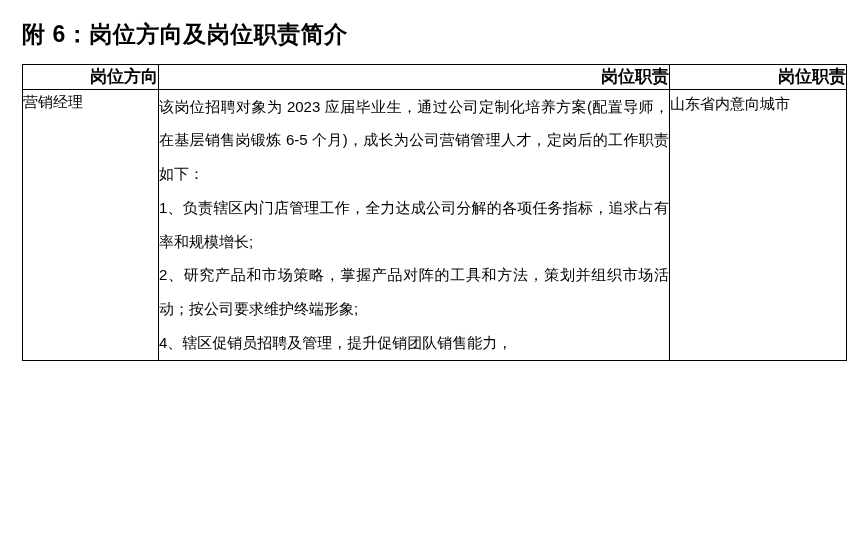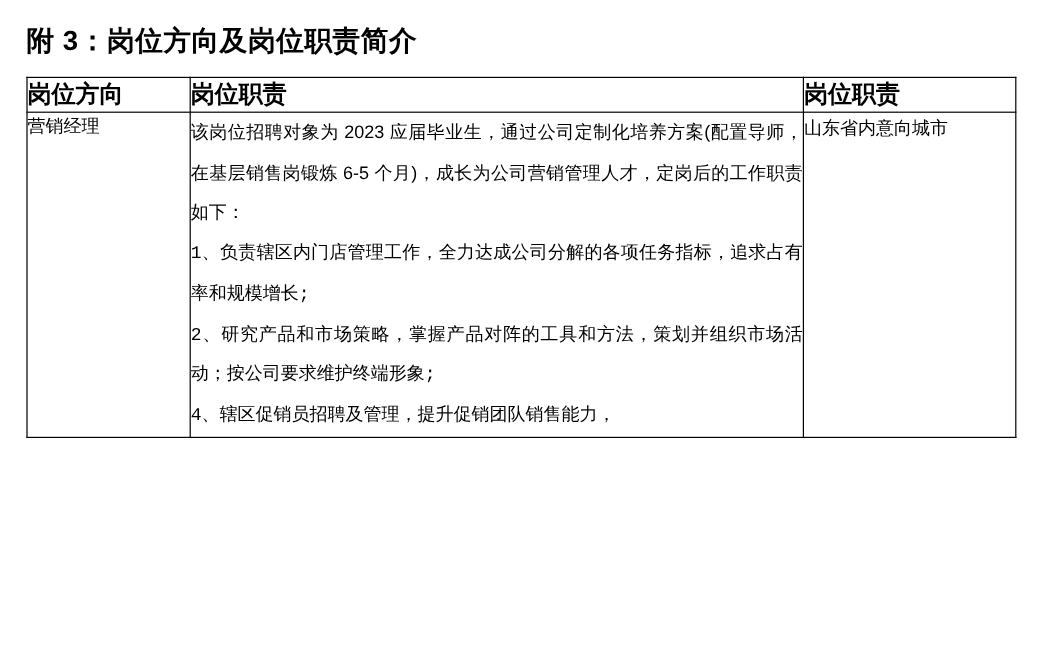--- a/index.html
+++ b/index.html
@@ -38,52 +38,51 @@
     border: 1px solid #000000;
     vertical-align: top;
     padding: 0;
   }
   .col-dir { width: 136px; }
   .col-duty { width: 511px; }
   .col-loc { width: 177px; }
 
   .head-cell {
     font-weight: bold;
-    font-size: 20px;
+    font-size: 17px;
     padding: 16px 12px 16px 12px;
-    text-align: left;
+    text-align: right;
     line-height: 1.4;
   }
   .cell {
     font-size: 15px;
     padding: 14px 12px 10px 12px;
     line-height: 2.25;
   }
   .cell.dir {
     line-height: 1.6;
   }
   .cell.loc {
     line-height: 1.85;
   }
   .duty-para {
     margin: 0 0 0 0;
     text-align: justify;
     text-justify: inter-ideograph;
   }
   .duty-para + .duty-para {
     margin-top: 0;
-    font-family: Liberation Mono, monospace;
   }
 </style>
 </head>
 <body>
 
 <div class="page">
 
-  <h1 class="doc-title">附 3：岗位方向及岗位职责简介</h1>
+  <h1 class="doc-title">附 6：岗位方向及岗位职责简介</h1>
 
   <table class="job-table">
     <colgroup>
       <col class="col-dir">
       <col class="col-duty">
       <col class="col-loc">
     </colgroup>
     <thead>
       <tr>
         <th class="head-cell">岗位方向</th>

